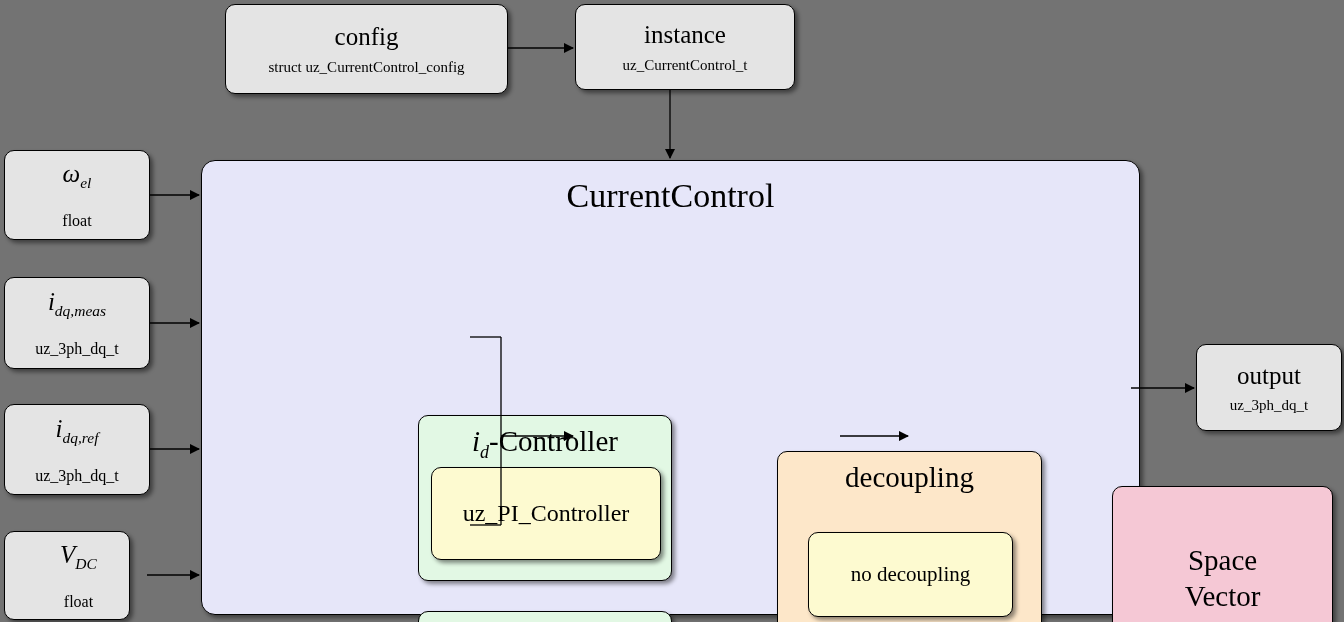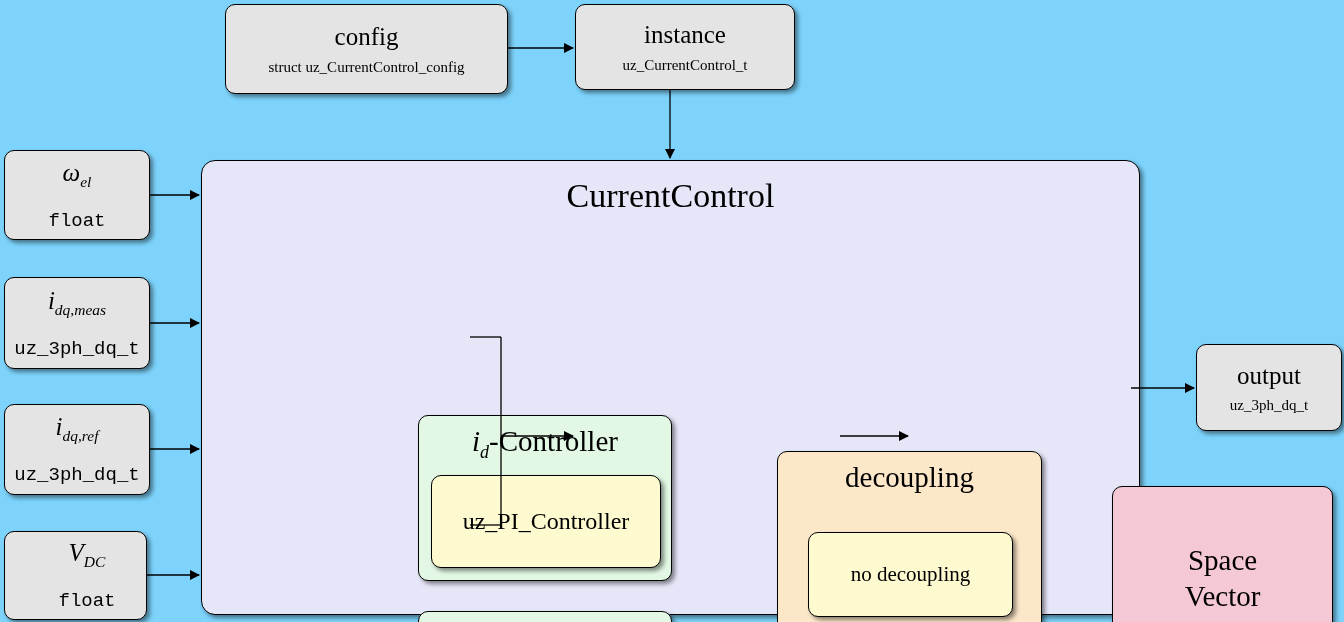--- a/index.html
+++ b/index.html
@@ -3,21 +3,21 @@
 <meta charset="utf-8">
 <style>
   * { margin:0; padding:0; box-sizing:border-box; }
   html,body { background:#ffffff; }
   body { font-family:"Liberation Serif","DejaVu Serif",serif; color:#000; }
 
   .canvas {
     position:relative;
     width:1344px;
     height:622px;
-    background:#7dd3fc;
+    background:#737373;
     overflow:hidden;
   }
 
   
   .wires {
     position:absolute; left:0; top:0;
     width:1344px; height:622px;
     z-index:3;
     pointer-events:none;
   }
@@ -63,26 +63,26 @@
   #box-config   { left:225px; top:4px;   width:283px; height:90px; }
   #box-instance { left:575px; top:4px;   width:220px; height:86px; }
 
   #box-main     { left:201px; top:160px; width:939px; height:455px; }
   #main-title   { position:absolute; left:0; right:0; top:16px;
                   text-align:center; font-size:34px; }
 
   #in-0 { left:4px; top:150px; width:146px; height:90px; }
   #in-1 { left:4px; top:277px; width:146px; height:92px; }
   #in-2 { left:4px; top:404px; width:146px; height:91px; }
-  #in-3 { left:4px; top:531px; width:143px; height:89px;padding-left:23px; }
+  #in-3 { left:4px; top:531px; width:126px; height:89px;padding-left:23px; }
   .input-symbol { font-size:25px; font-style:italic; line-height:1; }
-  .input-type   { font-size:19px; margin-top:27px; line-height:1;font-family:Liberation Mono, monospace; }
+  .input-type   { font-size:16px; margin-top:27px; line-height:1; }
 
   #id-ctrl { left:216px; top:254px; width:254px; height:166px; }
-  #id-ctrl-inner { left:12px; top:59px; width:230px; height:93px; font-size:24px; }
+  #id-ctrl-inner { left:12px; top:51px; width:230px; height:93px; font-size:24px; }
   #iq-ctrl { left:216px; top:450px; width:254px; height:150px; }
 
   #decoupling { left:575px; top:290px; width:265px; height:290px; }
   #dec-opt-0  { left:30px; top:80px;  width:205px; height:85px; font-size:21px; }
 
   #svl { left:910px; top:325px; width:221px; height:220px; font-size:29px; line-height:1.25; }
 
   #box-output { left:1196px; top:344px; width:146px; height:87px; }
 </style>
 </head>

